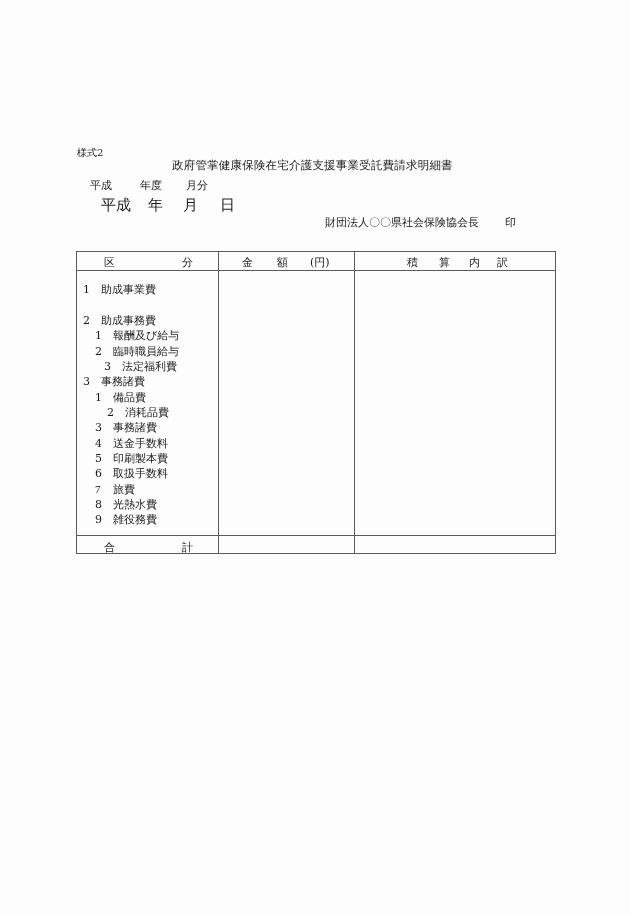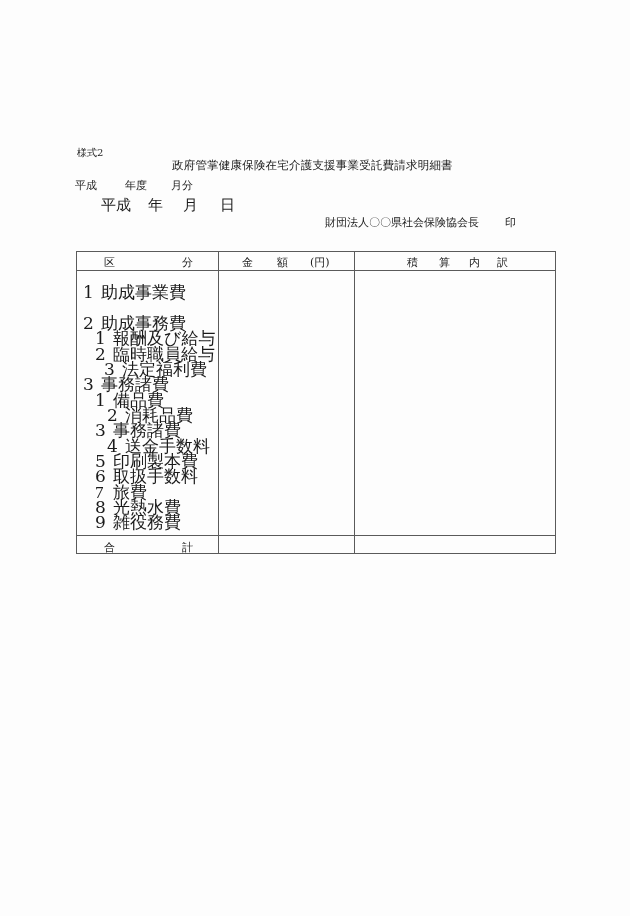--- a/index.html
+++ b/index.html
@@ -12,21 +12,21 @@
       height: 916px;
       position: relative;
       overflow: hidden;
       font-family: "DejaVu Serif", "Liberation Serif", serif;
       color: #1a1a1a;
       font-size: 11px;
     }
     .abs { position: absolute; white-space: nowrap; line-height: 1; }
     .form-no { left: 77px; top: 104px; font-size: 10px; margin-top: 44px; }
     .title { left: 172px; top: 160px; font-size: 11.5px; letter-spacing: 0.2px; text-align: center; }
-    .period { left: 75px; top: 180px; font-size: 11px; }
+    .period { left: 90px; top: 180px; font-size: 11px; }
     .period span, .date span { display: inline-block; }
     .date { left: 101px; top: 198px; font-size: 15px; }
     .issuer { left: 325px; top: 217px; font-size: 11px; }
     .issuer .seal { margin-left: 26px; }
 
     .tbl {
       position: absolute;
       left: 76px;
       top: 251px;
       width: 480px;
@@ -49,21 +49,21 @@
       border-top: 1px solid #5a5a5a;
     }
     .hdr {
       position: absolute;
       top: 5px;
       font-size: 11px;
       line-height: 1;
     }
     .item {
       position: absolute;
-      font-size: 17px;
+      font-size: 11px;
       line-height: 1;
       white-space: nowrap;
     }
     .item .num { display: inline-block; width: 18px; }
     .footer-lbl {
       position: absolute;
       top: 290px;
       font-size: 11px;
       line-height: 1;
     }
@@ -107,21 +107,21 @@
 
   <div class="item" style="left:6px; top:32px;"><span class="num">1</span><span>助成事業費</span></div>
   <div class="item" style="left:6px; top:63px;"><span class="num">2</span><span>助成事務費</span></div>
   <div class="item" style="left:18px; top:78px;"><span class="num">1</span><span>報酬及び給与</span></div>
   <div class="item" style="left:18px; top:94px;"><span class="num">2</span><span>臨時職員給与</span></div>
   <div class="item" style="left:27px; top:109px;"><span class="num">3</span><span>法定福利費</span></div>
   <div class="item" style="left:6px; top:124px;"><span class="num">3</span><span>事務諸費</span></div>
   <div class="item" style="left:18px; top:140px;"><span class="num">1</span><span>備品費</span></div>
   <div class="item" style="left:30px; top:155px;"><span class="num">2</span><span>消耗品費</span></div>
   <div class="item" style="left:18px; top:170px;"><span class="num">3</span><span>事務諸費</span></div>
-  <div class="item" style="left:30px; top:186px;"><span class="num">4</span><span>送金手数料</span></div>
+  <div class="item" style="left:18px; top:186px;"><span class="num">4</span><span>送金手数料</span></div>
   <div class="item" style="left:18px; top:201px;"><span class="num">5</span><span>印刷製本費</span></div>
   <div class="item" style="left:18px; top:216px;"><span class="num">6</span><span>取扱手数料</span></div>
   <div class="item" style="left:18px; top:232px;font-family:Liberation Serif, serif;"><span class="num">7</span><span>旅費</span></div>
   <div class="item" style="left:18px; top:247px;"><span class="num">8</span><span>光熱水費</span></div>
   <div class="item" style="left:18px; top:262px;"><span class="num">9</span><span>雑役務費</span></div>
 
   <div class="footer-lbl" style="left:27px;">合</div>
   <div class="footer-lbl" style="left:105px;">計</div>
 </div>
 

